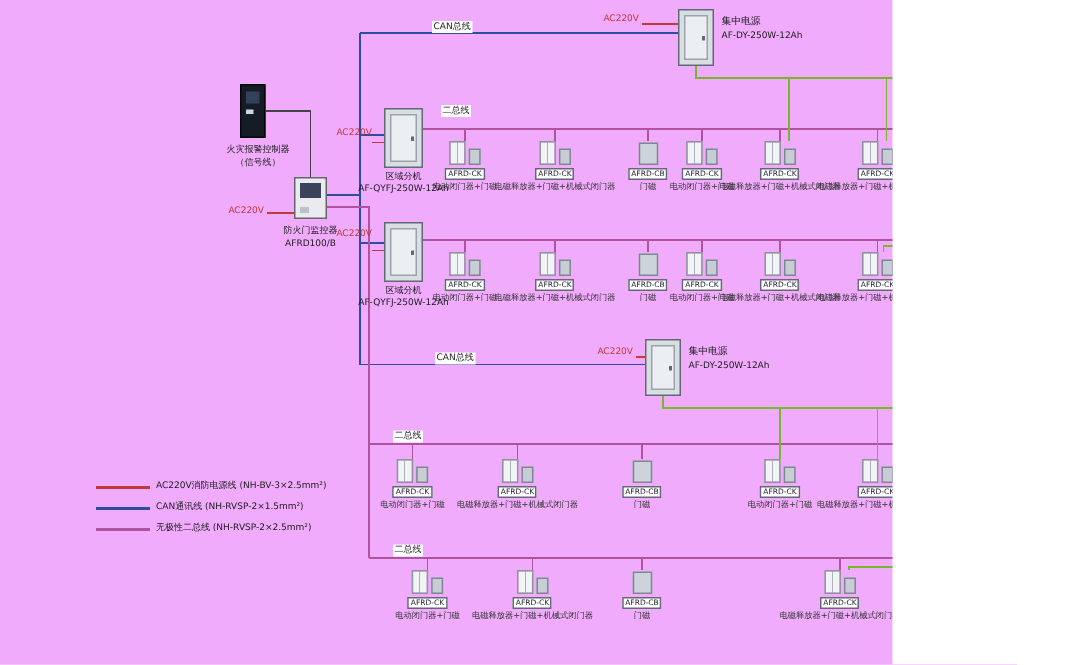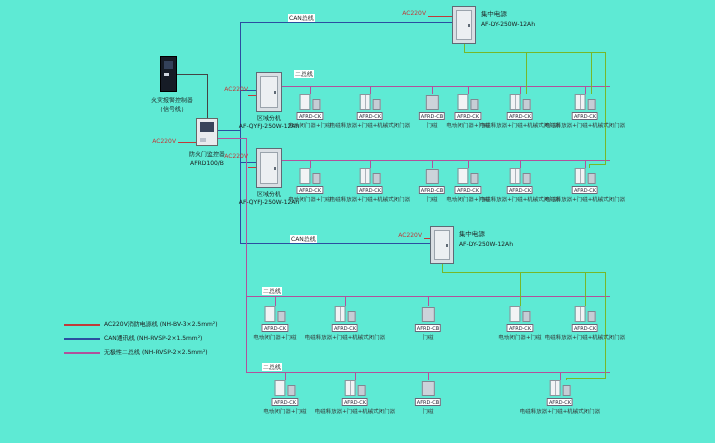--- a/index.html
+++ b/index.html
@@ -1,17 +1,17 @@
 <!DOCTYPE html>
 <html><head>
 <meta charset="utf-8">
 <style>
   * { margin:0; padding:0; box-sizing:border-box; }
   body { background:#fff; }
-  .stage { position:relative; width:715px; height:443px; background:#5eead4; overflow:hidden;
+  .stage { position:relative; width:595px; height:443px; background:#f0abfc; overflow:hidden;
            font-family:"DejaVu Sans","Liberation Sans",sans-serif; }
   svg.wires { position:absolute; left:0; top:0; z-index:1; }
 
   .txt { position:absolute; font-size:6px; line-height:8px; color:#1a1a1a; white-space:nowrap; z-index:3; }
   .txt.big { font-size:6.5px; }
   .red { color:#c03a3a; }
   .ctr { transform:translateX(-50%); text-align:center; }
   .rt  { text-align:right; }
   .wbg { background:#fff; padding:0 1px; }
 

